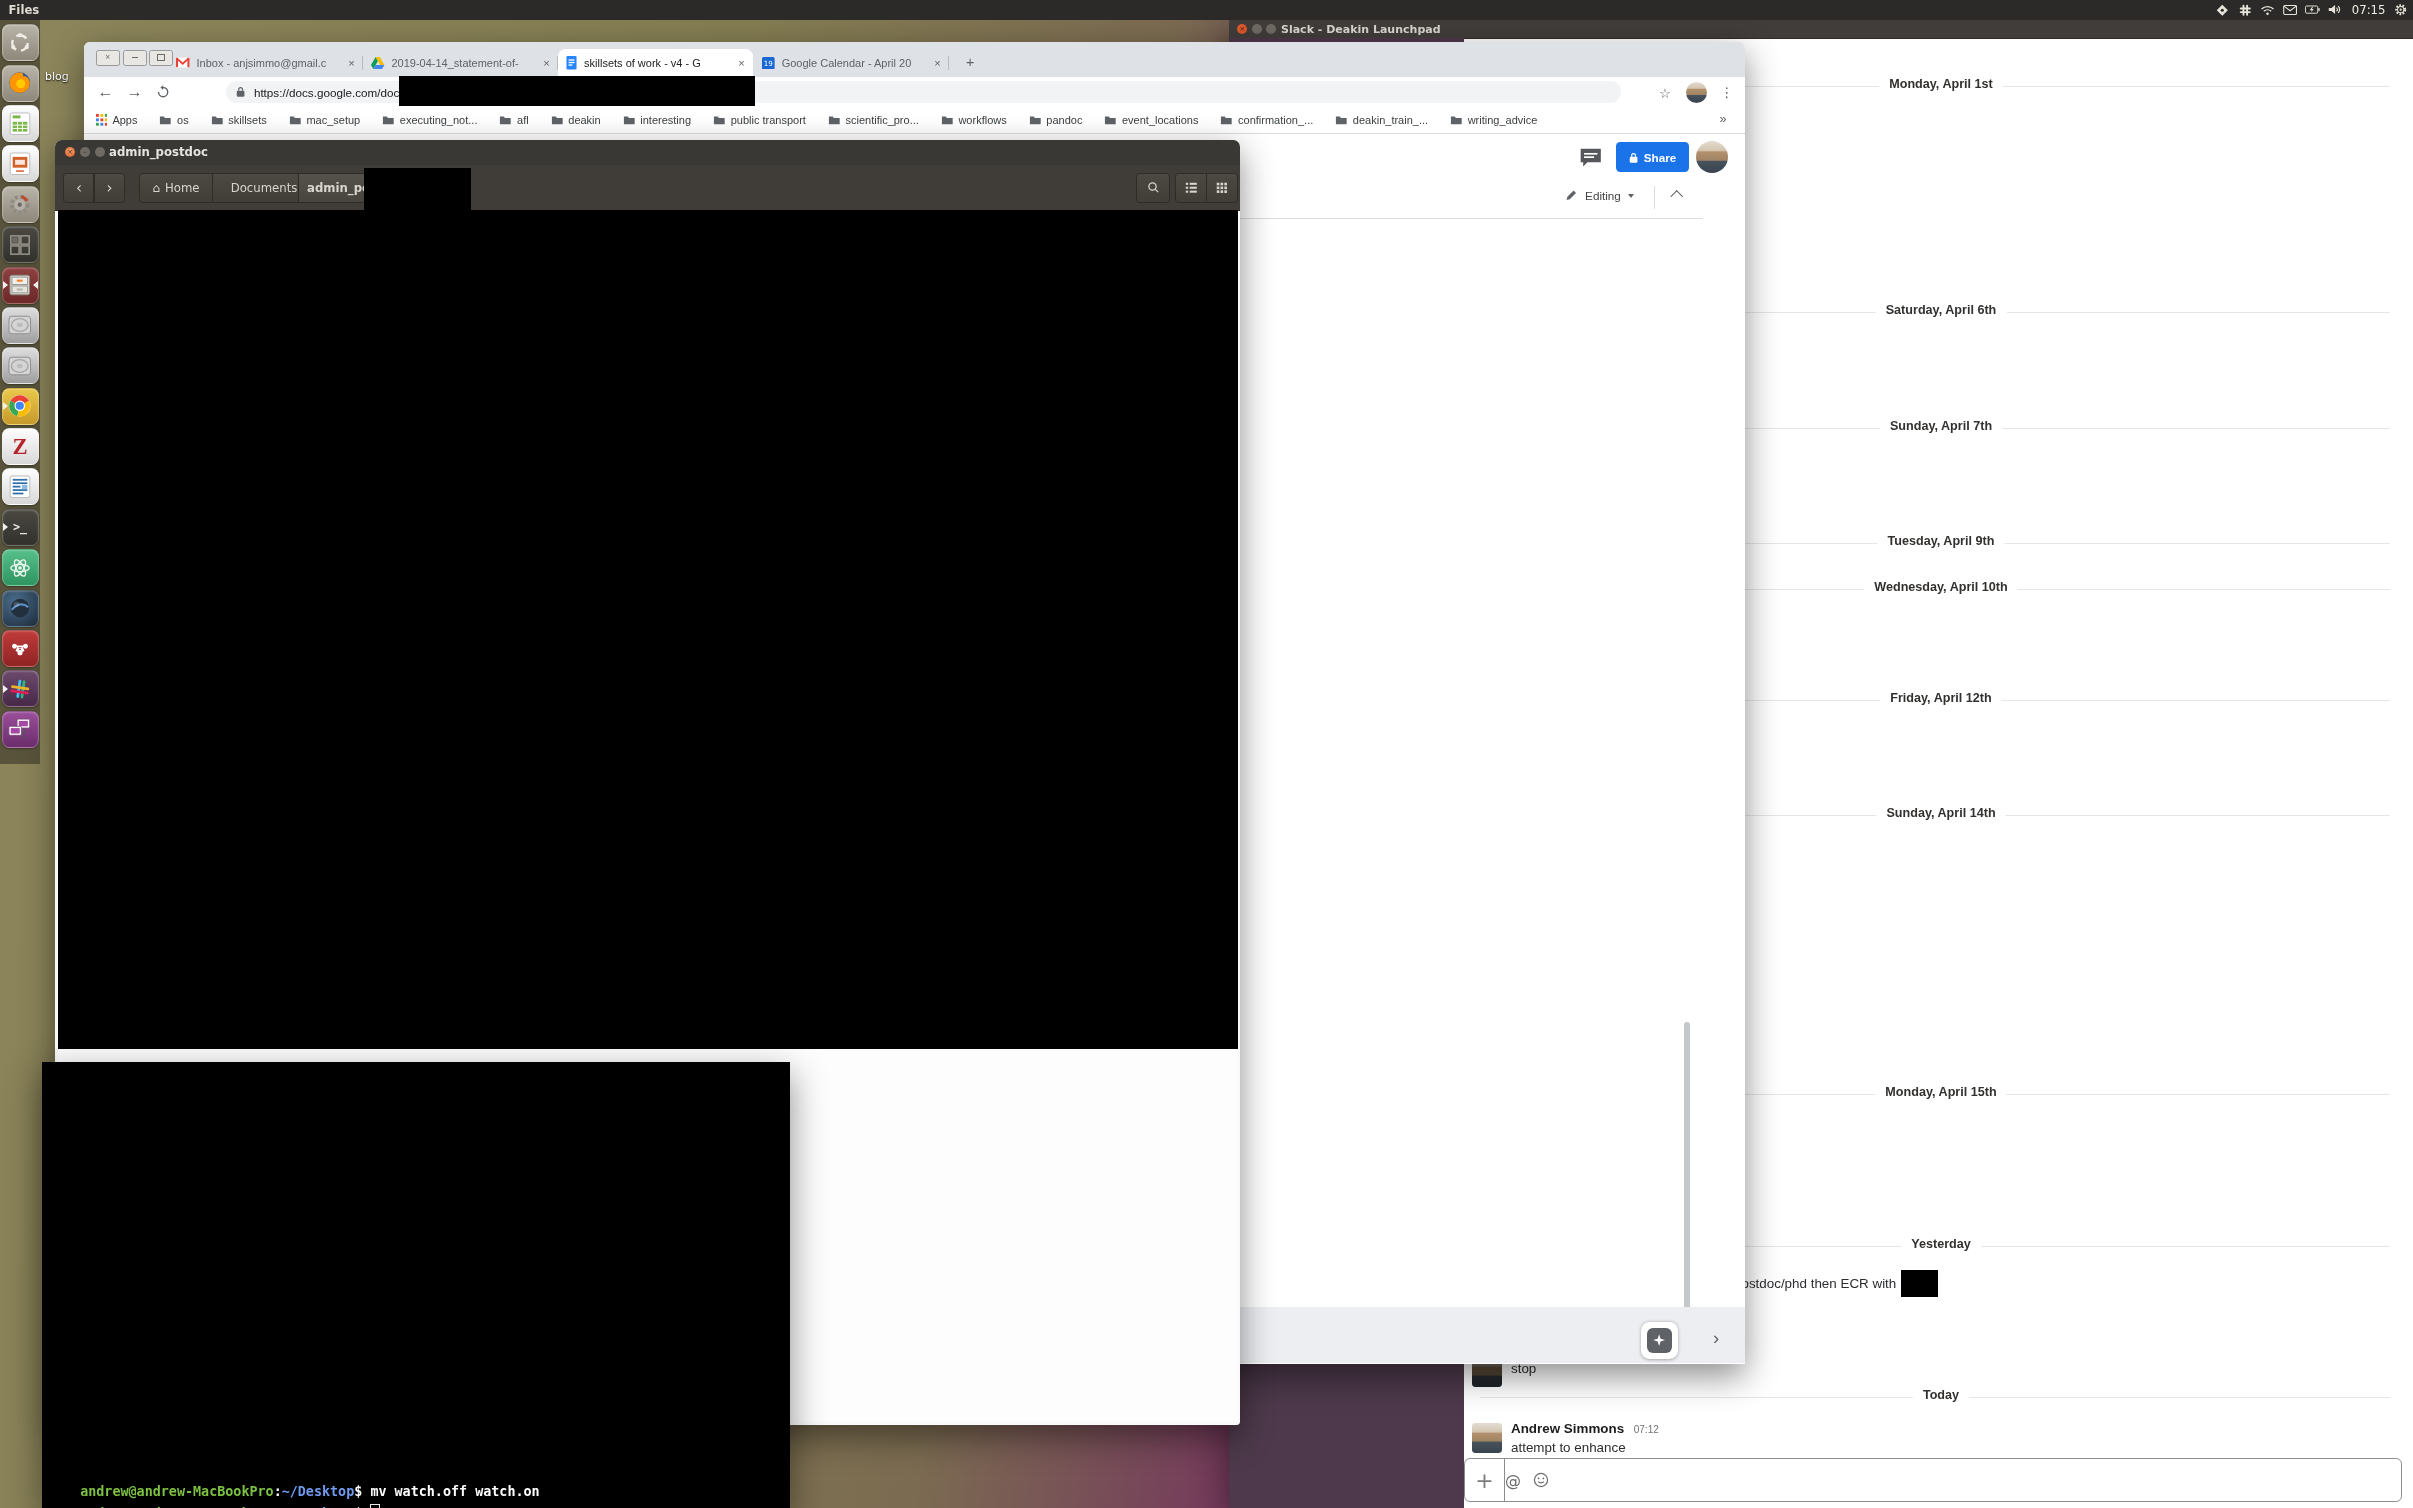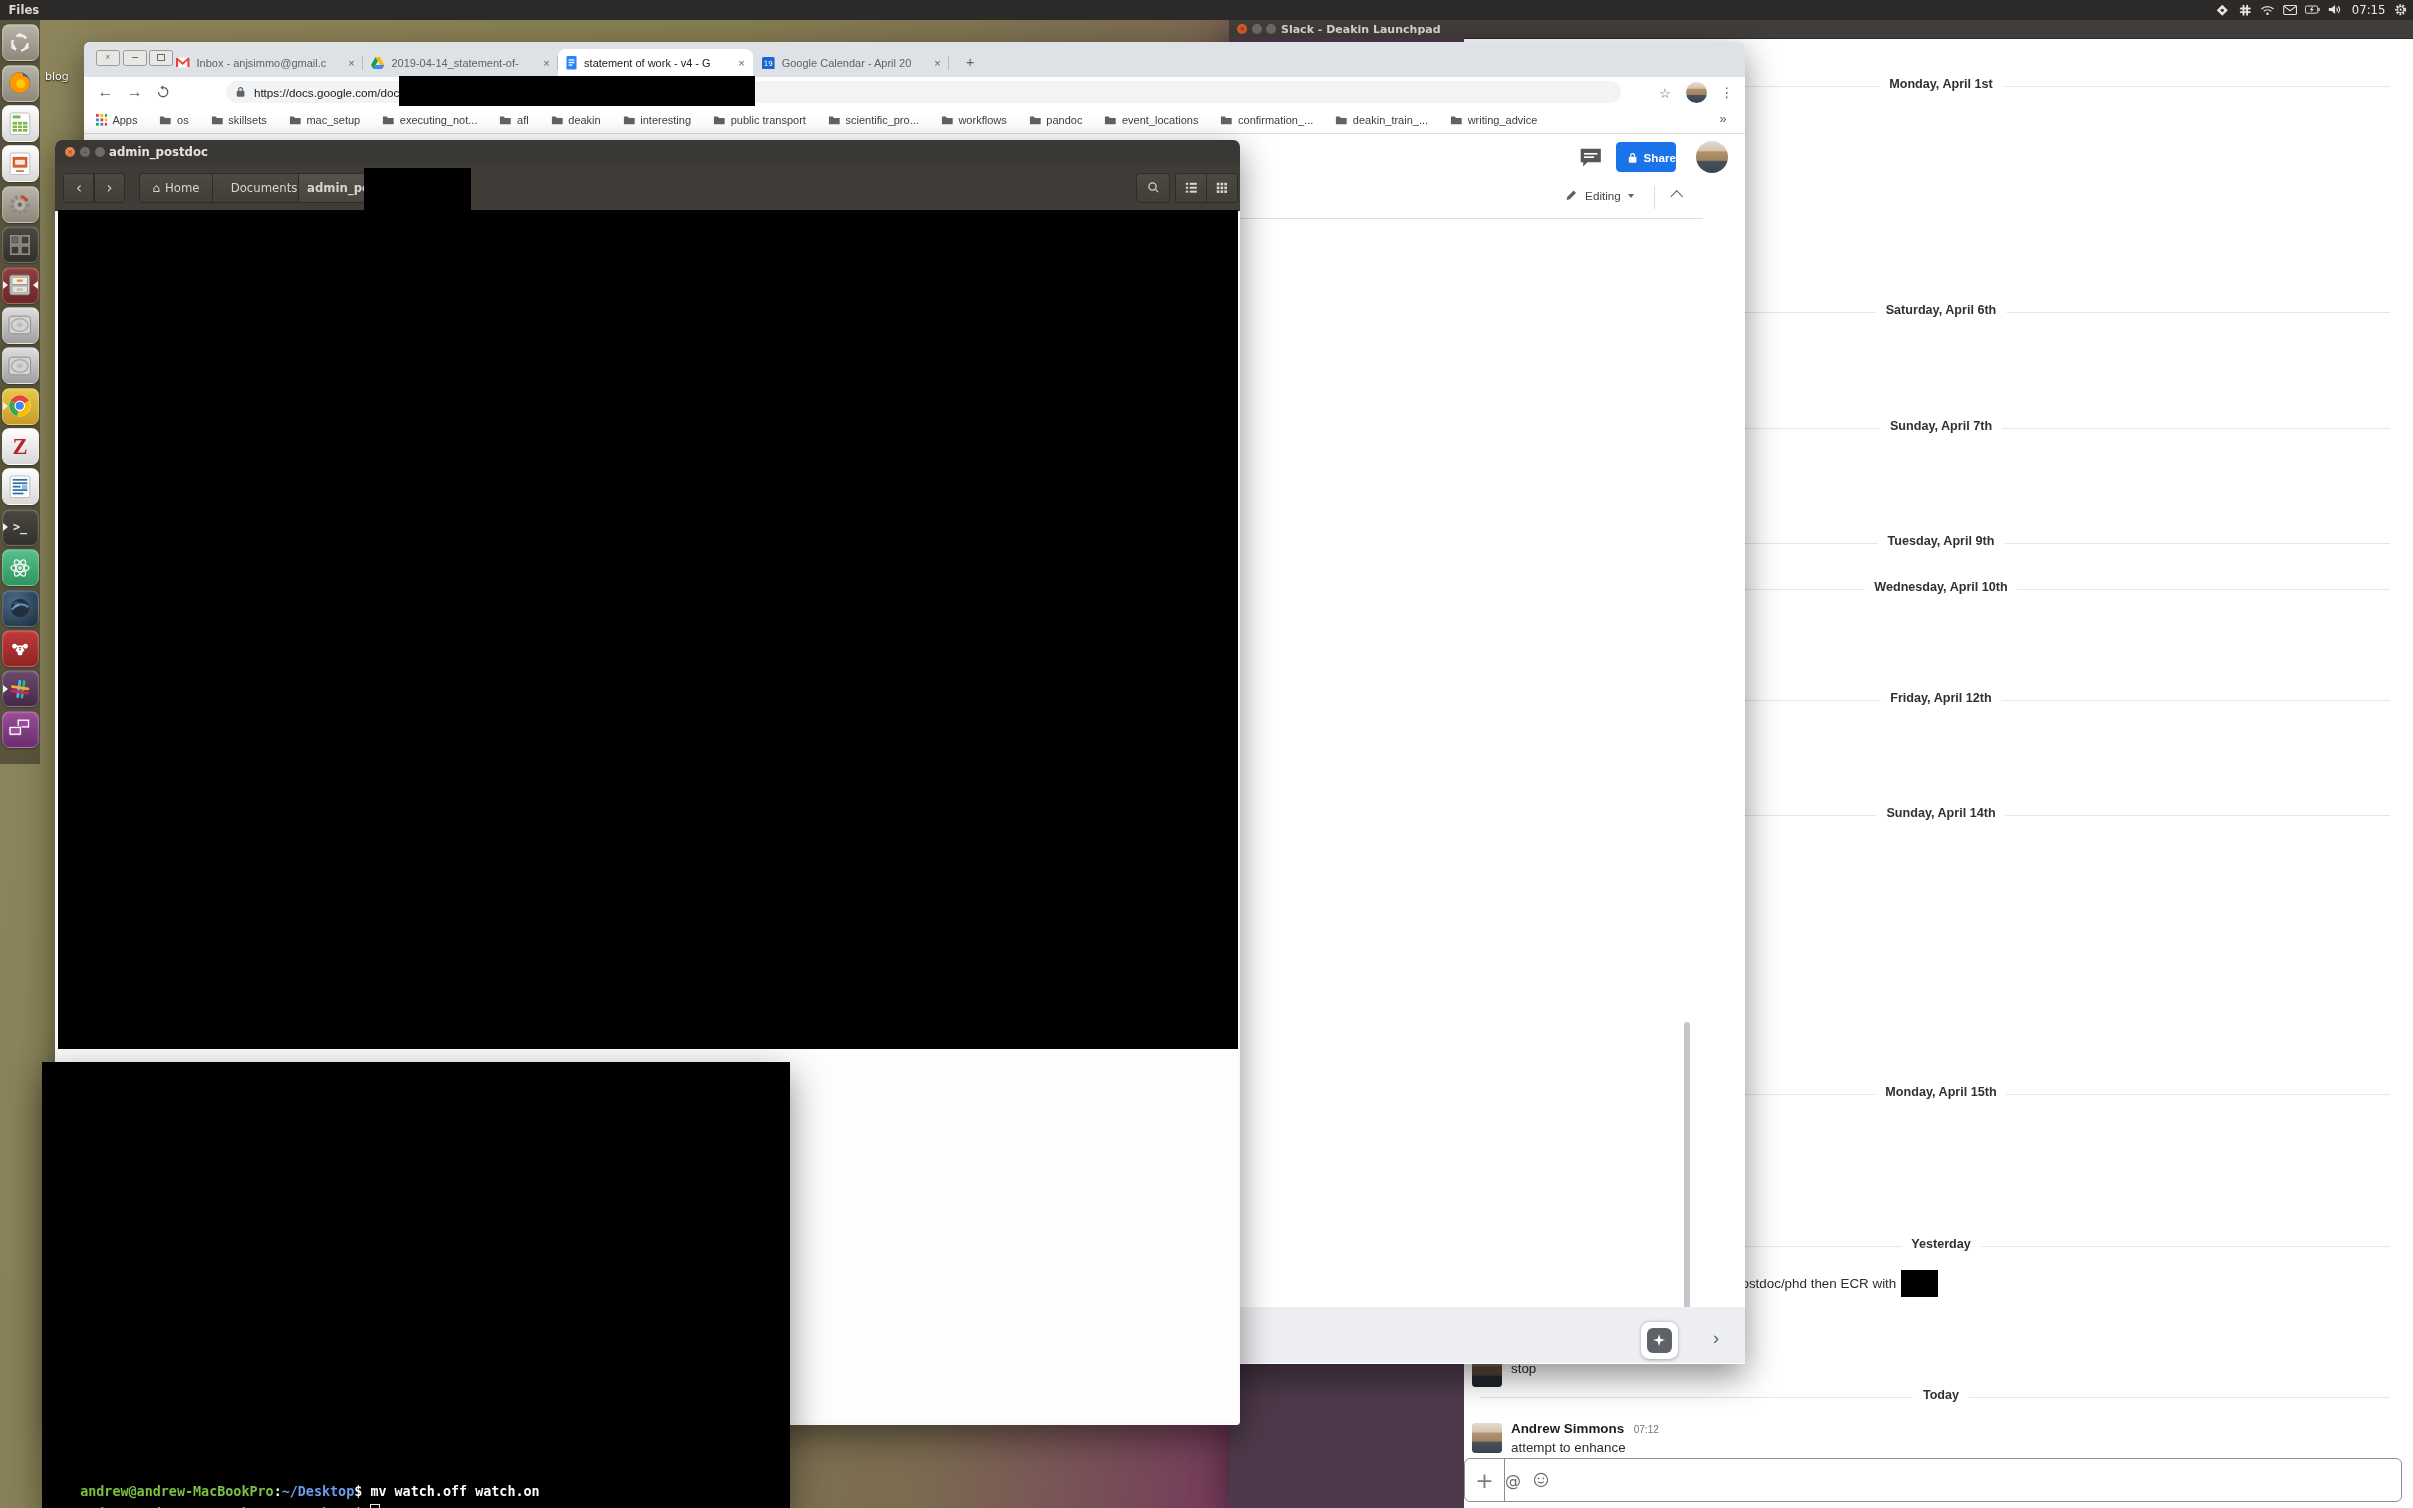--- a/index.html
+++ b/index.html
@@ -81,21 +81,21 @@
   #chrome-avatar{position:absolute;left:1602px;top:40px;width:21px;height:21px;border-radius:50%;}
   #chrome-kebab{position:absolute;left:1636px;top:43px;color:#5f6368;font-size:13.4px;}
   #bookmarks{position:absolute;left:0;top:65px;width:100%;height:27px;background:#fff;border-bottom:0.8px solid #dadce0;display:flex;align-items:center;gap:22px;padding-left:11.7px;box-sizing:border-box;}
   .bm{display:flex;align-items:center;gap:5px;font-size:11px;color:#3c4043;white-space:nowrap;}
   .bm svg{flex:none;}
   #bm-over{position:absolute;right:18.4px;top:70px;color:#5f6368;font-size:12.6px;}
   #content{position:absolute;left:0;top:92px;width:1661px;height:1229px;background:#fff;overflow:hidden;}
 
   
   #docs-comment{position:absolute;left:1495px;top:13.4px;color:#56575a;}
-  #share-btn{position:absolute;left:1532px;top:8.4px;width:60px;height:30px;background:#1a73e8;border-radius:4.2px;color:#fff;font-size:11.7px;font-weight:bold;display:flex;align-items:center;justify-content:flex-end;gap:5.9px;}
+  #share-btn{position:absolute;left:1532px;top:8.4px;width:73px;height:30px;background:#1a73e8;border-radius:4.2px;color:#fff;font-size:11.7px;font-weight:bold;display:flex;align-items:center;justify-content:center;gap:5.9px;}
   #docs-avatar{position:absolute;left:1612px;top:6.7px;width:32px;height:32px;border-radius:50%;}
   #docs-toolbar{position:absolute;left:1156px;top:45px;width:463px;height:39px;border-bottom:0.8px solid #dadce0;background:#fff;}
   #mode-editing{position:absolute;left:325px;top:10px;display:flex;align-items:center;gap:7.5px;color:#444;font-size:11.7px;}
   .caret-dn{width:0;height:0;border-left:3.4px solid transparent;border-right:3.4px solid transparent;border-top:4.2px solid #5f6368;}
   #tb-collapse{position:absolute;left:432px;top:13.4px;width:8.4px;height:8.4px;border-left:1.7px solid #5f6368;border-top:1.7px solid #5f6368;transform:rotate(45deg);}
   #tb-vsep{position:absolute;left:414px;top:6.7px;width:0.8px;height:23.5px;background:#dadce0;}
   #docs-sidebar{position:absolute;left:1619px;top:45px;width:42px;height:1128px;background:#fff;border-left:0.8px solid #dadce0;}
   #docs-sidebar .sic{position:absolute;left:9.2px;}
   #docs-scroll{position:absolute;left:1600px;top:888px;width:5.9px;height:426px;background:#c4c7ca;border-radius:3.4px;}
   #docs-bottom{position:absolute;left:0;top:1173px;width:1661px;height:56px;background:#eceef1;}
@@ -240,21 +240,21 @@
         </div>
         <div class="tab active" style="left: 474px;">
           <span>
             <svg width="11" height="13.4" viewBox="0 0 12 16">
               <rect width="12" height="16" rx="1.5" fill="#2684fc"></rect>
               <rect x="2.5" y="4" width="7" height="1.6" fill="#fff"></rect>
               <rect x="2.5" y="7" width="7" height="1.6" fill="#fff"></rect>
               <rect x="2.5" y="10" width="4.5" height="1.6" fill="#fff"></rect>
             </svg>
           </span>
-          <span class="tlabel">statement of work - v4 - G</span>
+          <span class="tlabel">skillsets of work - v4 - G</span>
           <span class="tclose">×</span>
         </div>
         <div class="tab" style="left: 670px;">
           <span>
             <svg width="12.6" height="12.6" viewBox="0 0 16 16" style="font-size:13px">
               <rect width="16" height="16" rx="2" fill="#1967d2"></rect>
               <text x="8" y="12" text-anchor="middle" font-size="9" fill="#fff" font-family="DejaVu Sans">19</text>
             </svg>
           </span>
           <span class="tlabel">Google Calendar - April 20</span>

